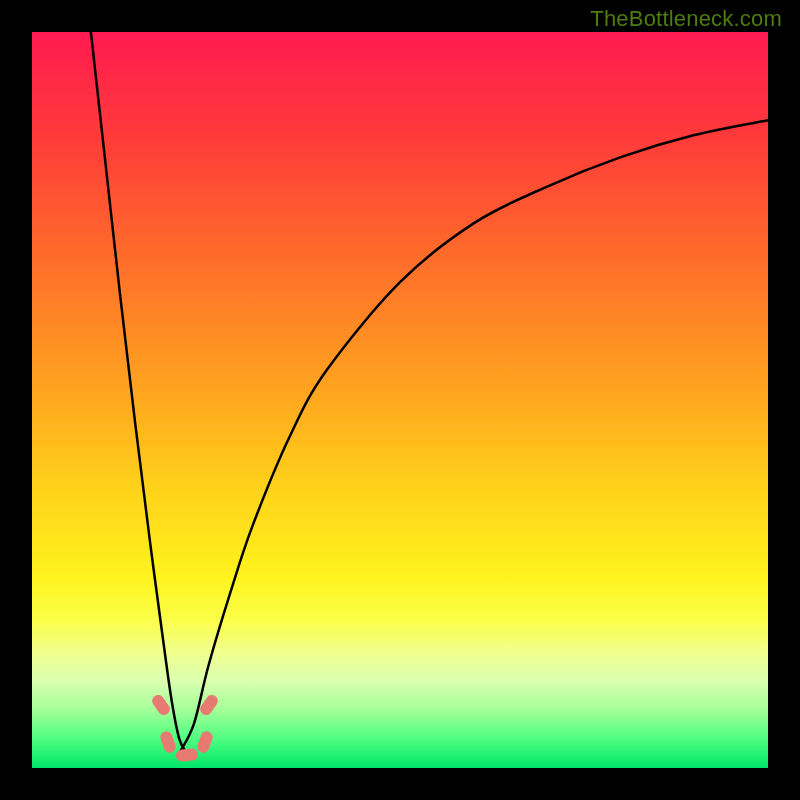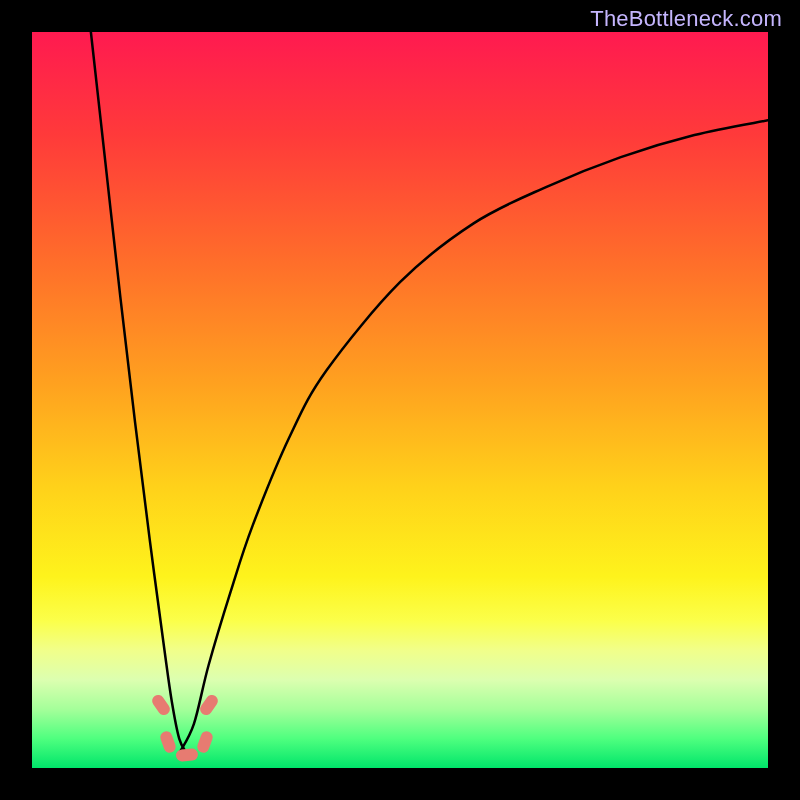--- a/index.html
+++ b/index.html
@@ -29,21 +29,21 @@
   .gradient {
     position: absolute;
     top: 0; left: 0;
     width: 100%;
     height: 100%;
   }
   .watermark {
     position: absolute;
     top: 6px;
     right: 18px;
-    color: #c4b5fd;
+    color: #4d7c0f;
     font-size: 22px;
     font-weight: 400;
     letter-spacing: 0.2px;
   }
   svg.curves {
     position: absolute;
     top: 0; left: 0;
     width: 100%;
     height: 100%;
   }

